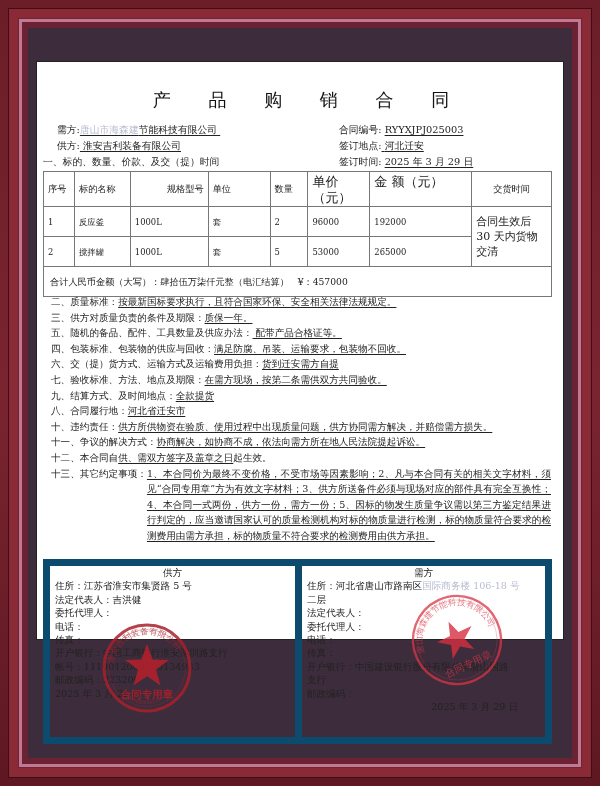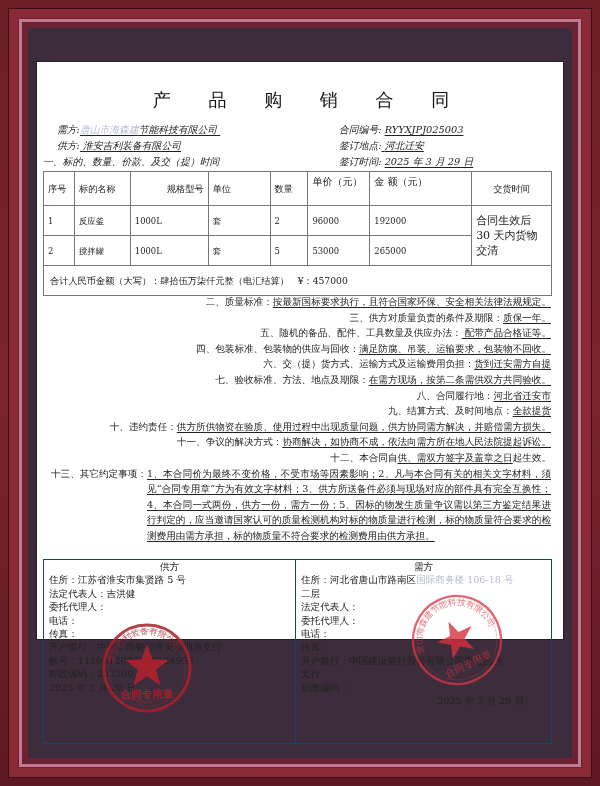--- a/index.html
+++ b/index.html
@@ -19,48 +19,48 @@
     background: #ffffff; border: 1px solid #222; margin-top: 26px;
   }
 
   .doc { position: absolute; left: 0; top: 0; width: 528px; height: 717px; font-size: 9.6px; line-height: 16px; }
 
   .title {
     position: absolute; left: 0; top: 30px; width: 528px; text-align: center;
     font-size: 18px; letter-spacing: 16px; font-weight: normal; color: #111; padding-left: 16px;
   }
 
-  .meta-row { position: absolute; font-size: 9.8px; white-space: nowrap; font-style: italic; }
+  .meta-row { position: absolute; font-size: 9.8px; white-space: nowrap; }
   .u { text-decoration: underline; text-underline-offset: 2px; }
   .blur { color: #b8bcd0; filter: blur(0.6px); }
 
   table.items {
     position: absolute; left: 6px; top: 109px; width: 509px;
     border-collapse: collapse; font-size: 9.2px;
   }
   table.items td, table.items th {
     border: 1px solid #777; font-weight: normal; padding: 0 4px; text-align: left; vertical-align: middle;
   }
   table.items th { height: 34px; }
   table.items td { height: 30px; font-size: 8.4px; }
-  table.items th.small { vertical-align: top; padding-top: 2px; font-size: 10px; }
+  table.items th.small { vertical-align: top; padding-top: 2px; font-size: 13px; }
   table.items td.delivery { text-align: left; font-size: 11px; line-height: 15px; }
   table.items td.total { height: 30px; font-size: 9.2px; padding-left: 6px; }
 
   .clauses { position: absolute; left: 14px; top: 232px; width: 500px; font-size: 9.6px; line-height: 15.6px; }
-  .clause { white-space: nowrap; text-align: right; }
+  .clause { white-space: nowrap; }
   .clause-13 { white-space: normal; display: flex; }
   .clause-13 .lbl { flex: 0 0 auto; white-space: nowrap; }
   .clause-13 .body { flex: 1; text-align: justify; }
 
   table.sign {
     position: absolute; left: 6px; top: 497px; width: 509px; height: 185px;
     border-collapse: collapse; font-size: 9.6px; line-height: 13.4px;
   }
-  table.sign td { border: 1px solid #0c4a6e; vertical-align: top; padding: 0 5px; }
+  table.sign td { border: 7px solid #0c4a6e; vertical-align: top; padding: 0 5px; }
   table.sign .hdr { text-align: center; }
   table.sign td.left { width: 252px; }
 
   .seal { position: absolute; pointer-events: none; }
 </style>
 </head>
 <body>
 
 <div class="frame">
   <div class="frame-l1"></div>
@@ -144,22 +144,22 @@
       </tbody>
         </table>
 
       <div class="clauses">
         <div class="clause"><span>二、质量标准：</span><span class="u">按最新国标要求执行，且符合国家环保、安全相关法律法规规定。</span></div>
         <div class="clause"><span>三、供方对质量负责的条件及期限：</span><span class="u">质保一年。</span></div>
         <div class="clause"><span>五、随机的备品、配件、工具数量及供应办法：</span><span class="u"> 配带产品合格证等。</span></div>
         <div class="clause"><span>四、包装标准、包装物的供应与回收：</span><span class="u">满足防腐、吊装、运输要求，包装物不回收。</span></div>
         <div class="clause"><span>六、交（提）货方式、运输方式及运输费用负担：</span><span class="u">货到迁安需方自提</span></div>
         <div class="clause"><span>七、验收标准、方法、地点及期限：</span><span class="u">在需方现场，按第二条需供双方共同验收。</span></div>
+        <div class="clause"><span>九、结算方式、及时间地点：</span><span class="u">全款提货</span></div>
         <div class="clause"><span>八、合同履行地：</span><span class="u">河北省迁安市</span></div>
-        <div class="clause"><span>九、结算方式、及时间地点：</span><span class="u">全款提货</span></div>
         <div class="clause"><span>十、违约责任：</span><span class="u">供方所供物资在验质、使用过程中出现质量问题，供方协同需方解决，并赔偿需方损失。</span></div>
         <div class="clause"><span>十一、争议的解决方式：</span><span class="u">协商解决，如协商不成，依法向需方所在地人民法院提起诉讼。</span></div>
         <div class="clause"><span>十二、本合同自</span><span class="u">供、需双方签字及盖章之日</span><span>起生效。</span></div>
         <div class="clause-13">
           <span class="lbl">十三、其它约定事项：</span>
           <span class="body u">1、本合同价为最终不变价格，不受市场等因素影响；2、凡与本合同有关的相关文字材料，须见“合同专用章”方为有效文字材料；3、供方所送备件必须与现场对应的部件具有完全互换性；4、本合同一式两份，供方一份，需方一份；5、因标的物发生质量争议需以第三方鉴定结果进行判定的，应当邀请国家认可的质量检测机构对标的物质量进行检测，标的物质量符合要求的检测费用由需方承担，标的物质量不符合要求的检测费用由供方承担。</span>
         </div>
       </div>
 
       <table class="sign">

